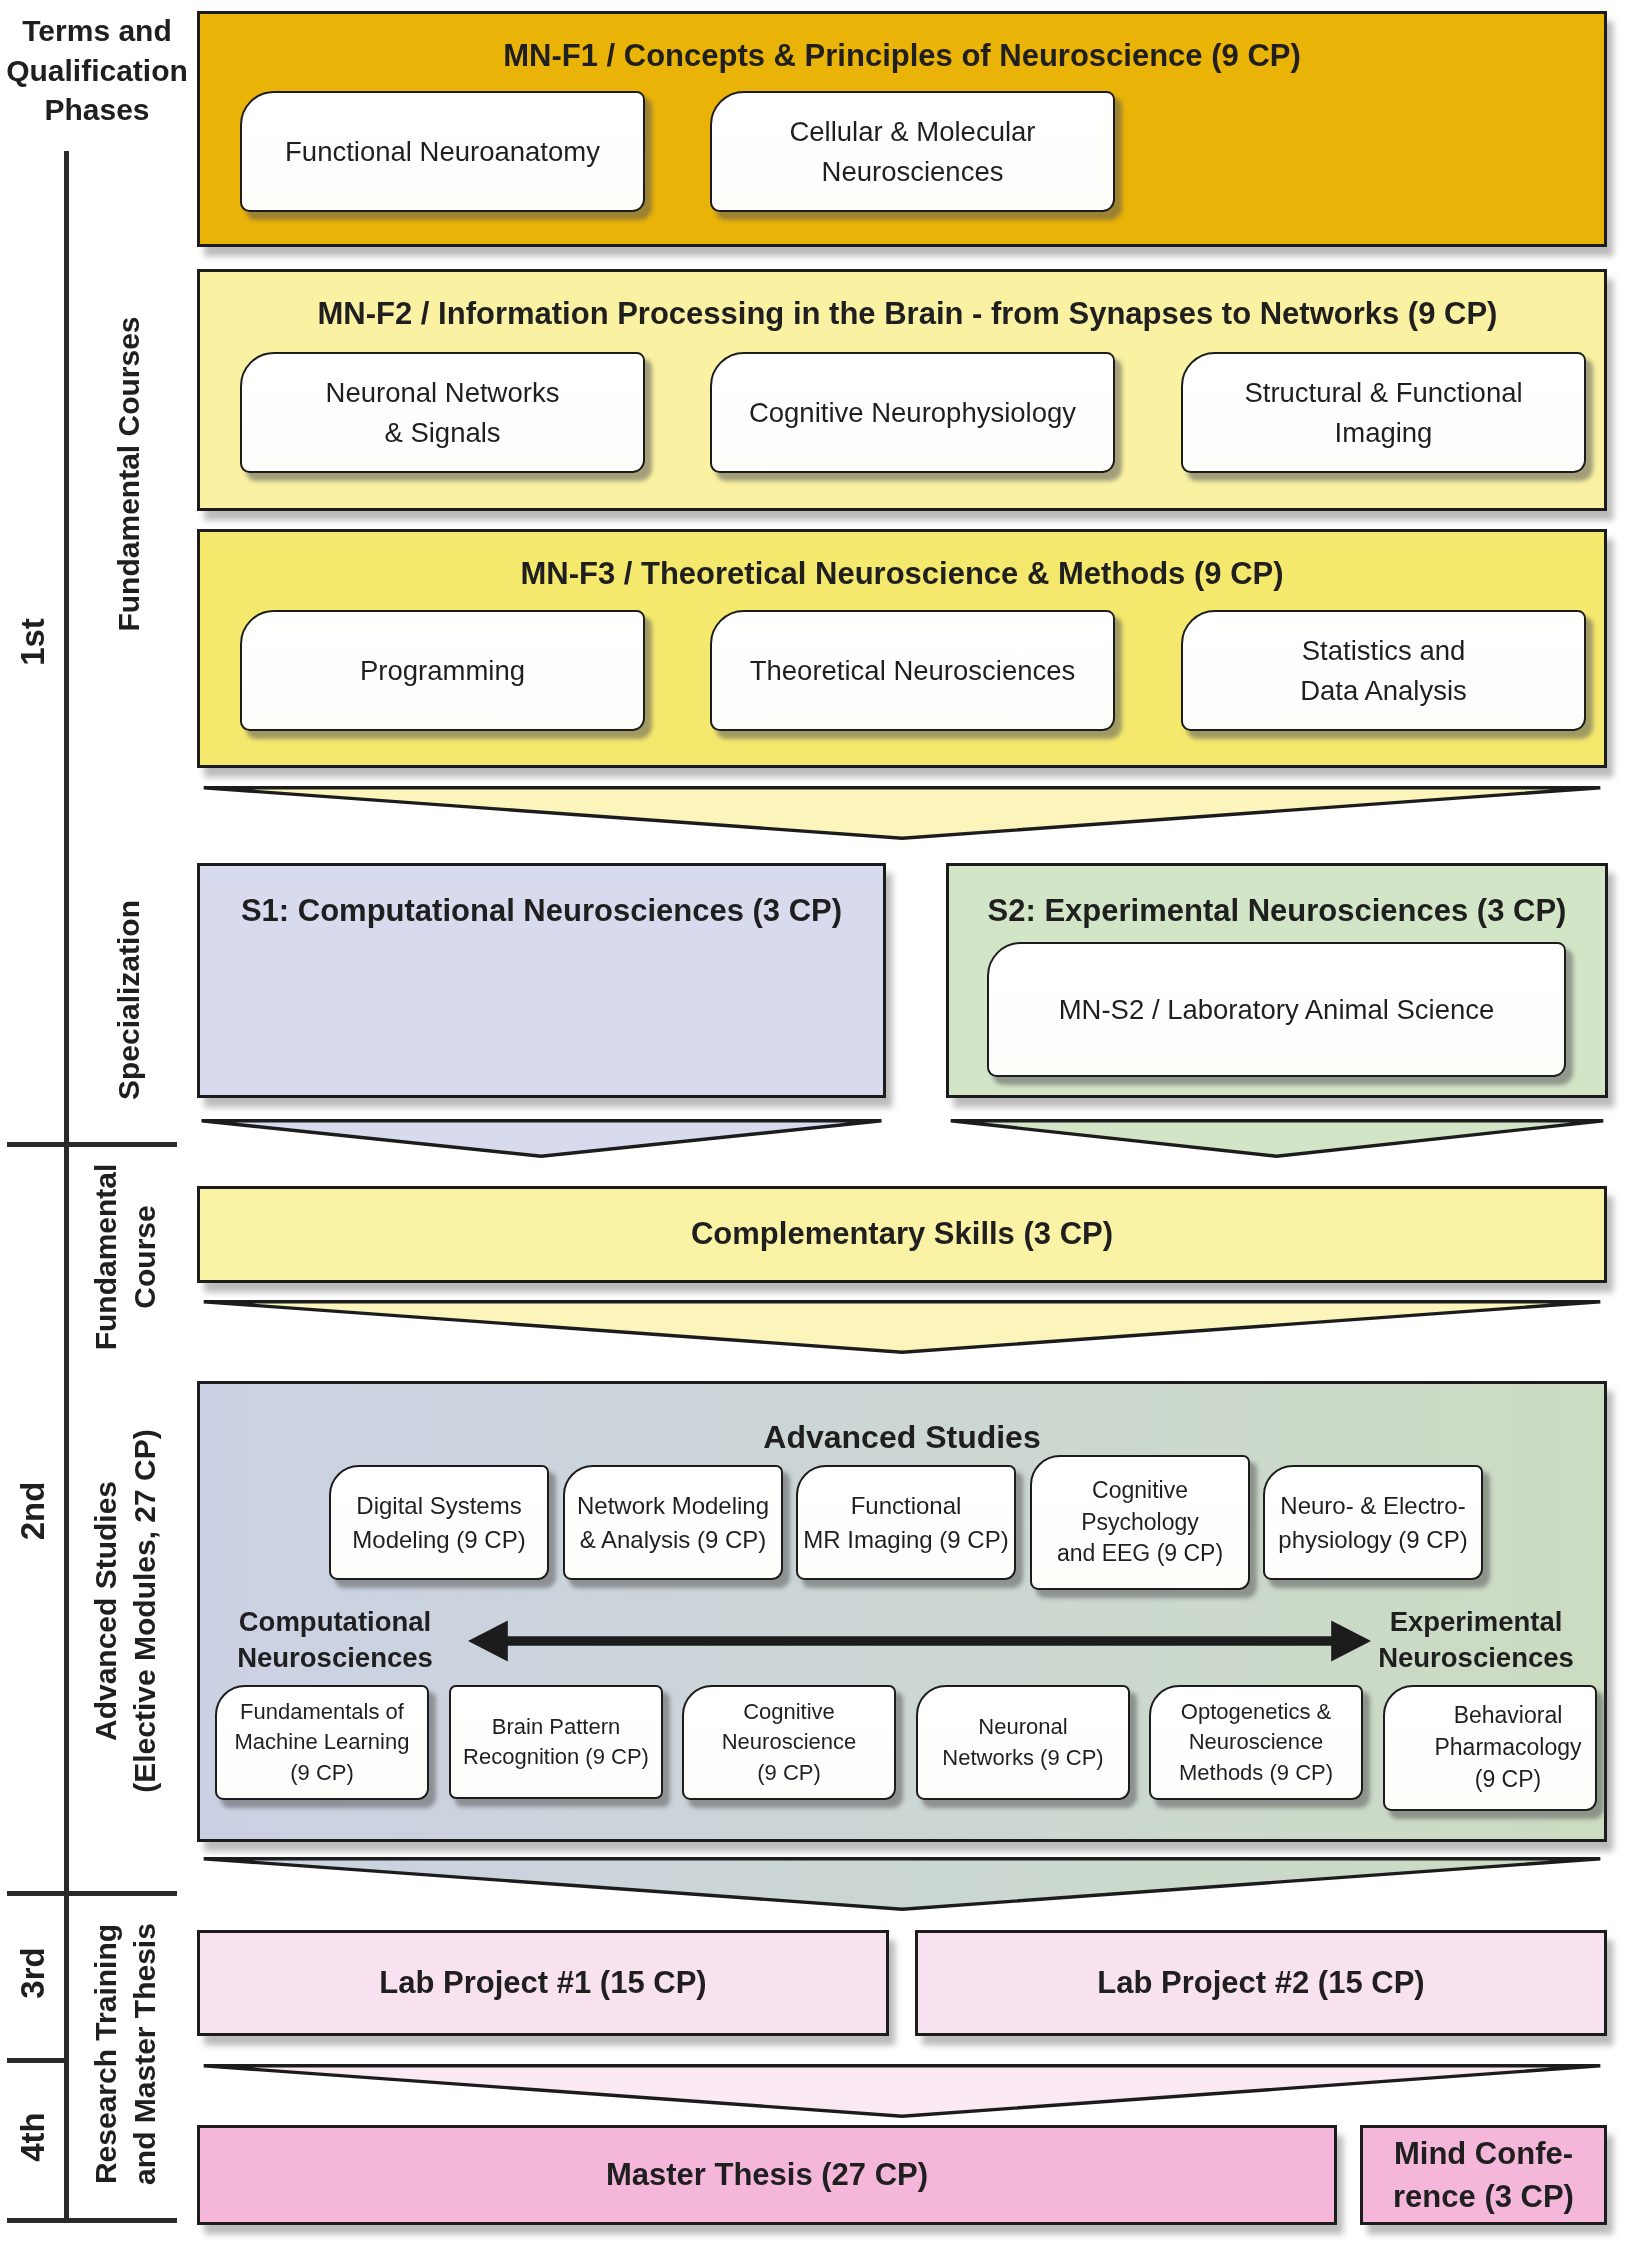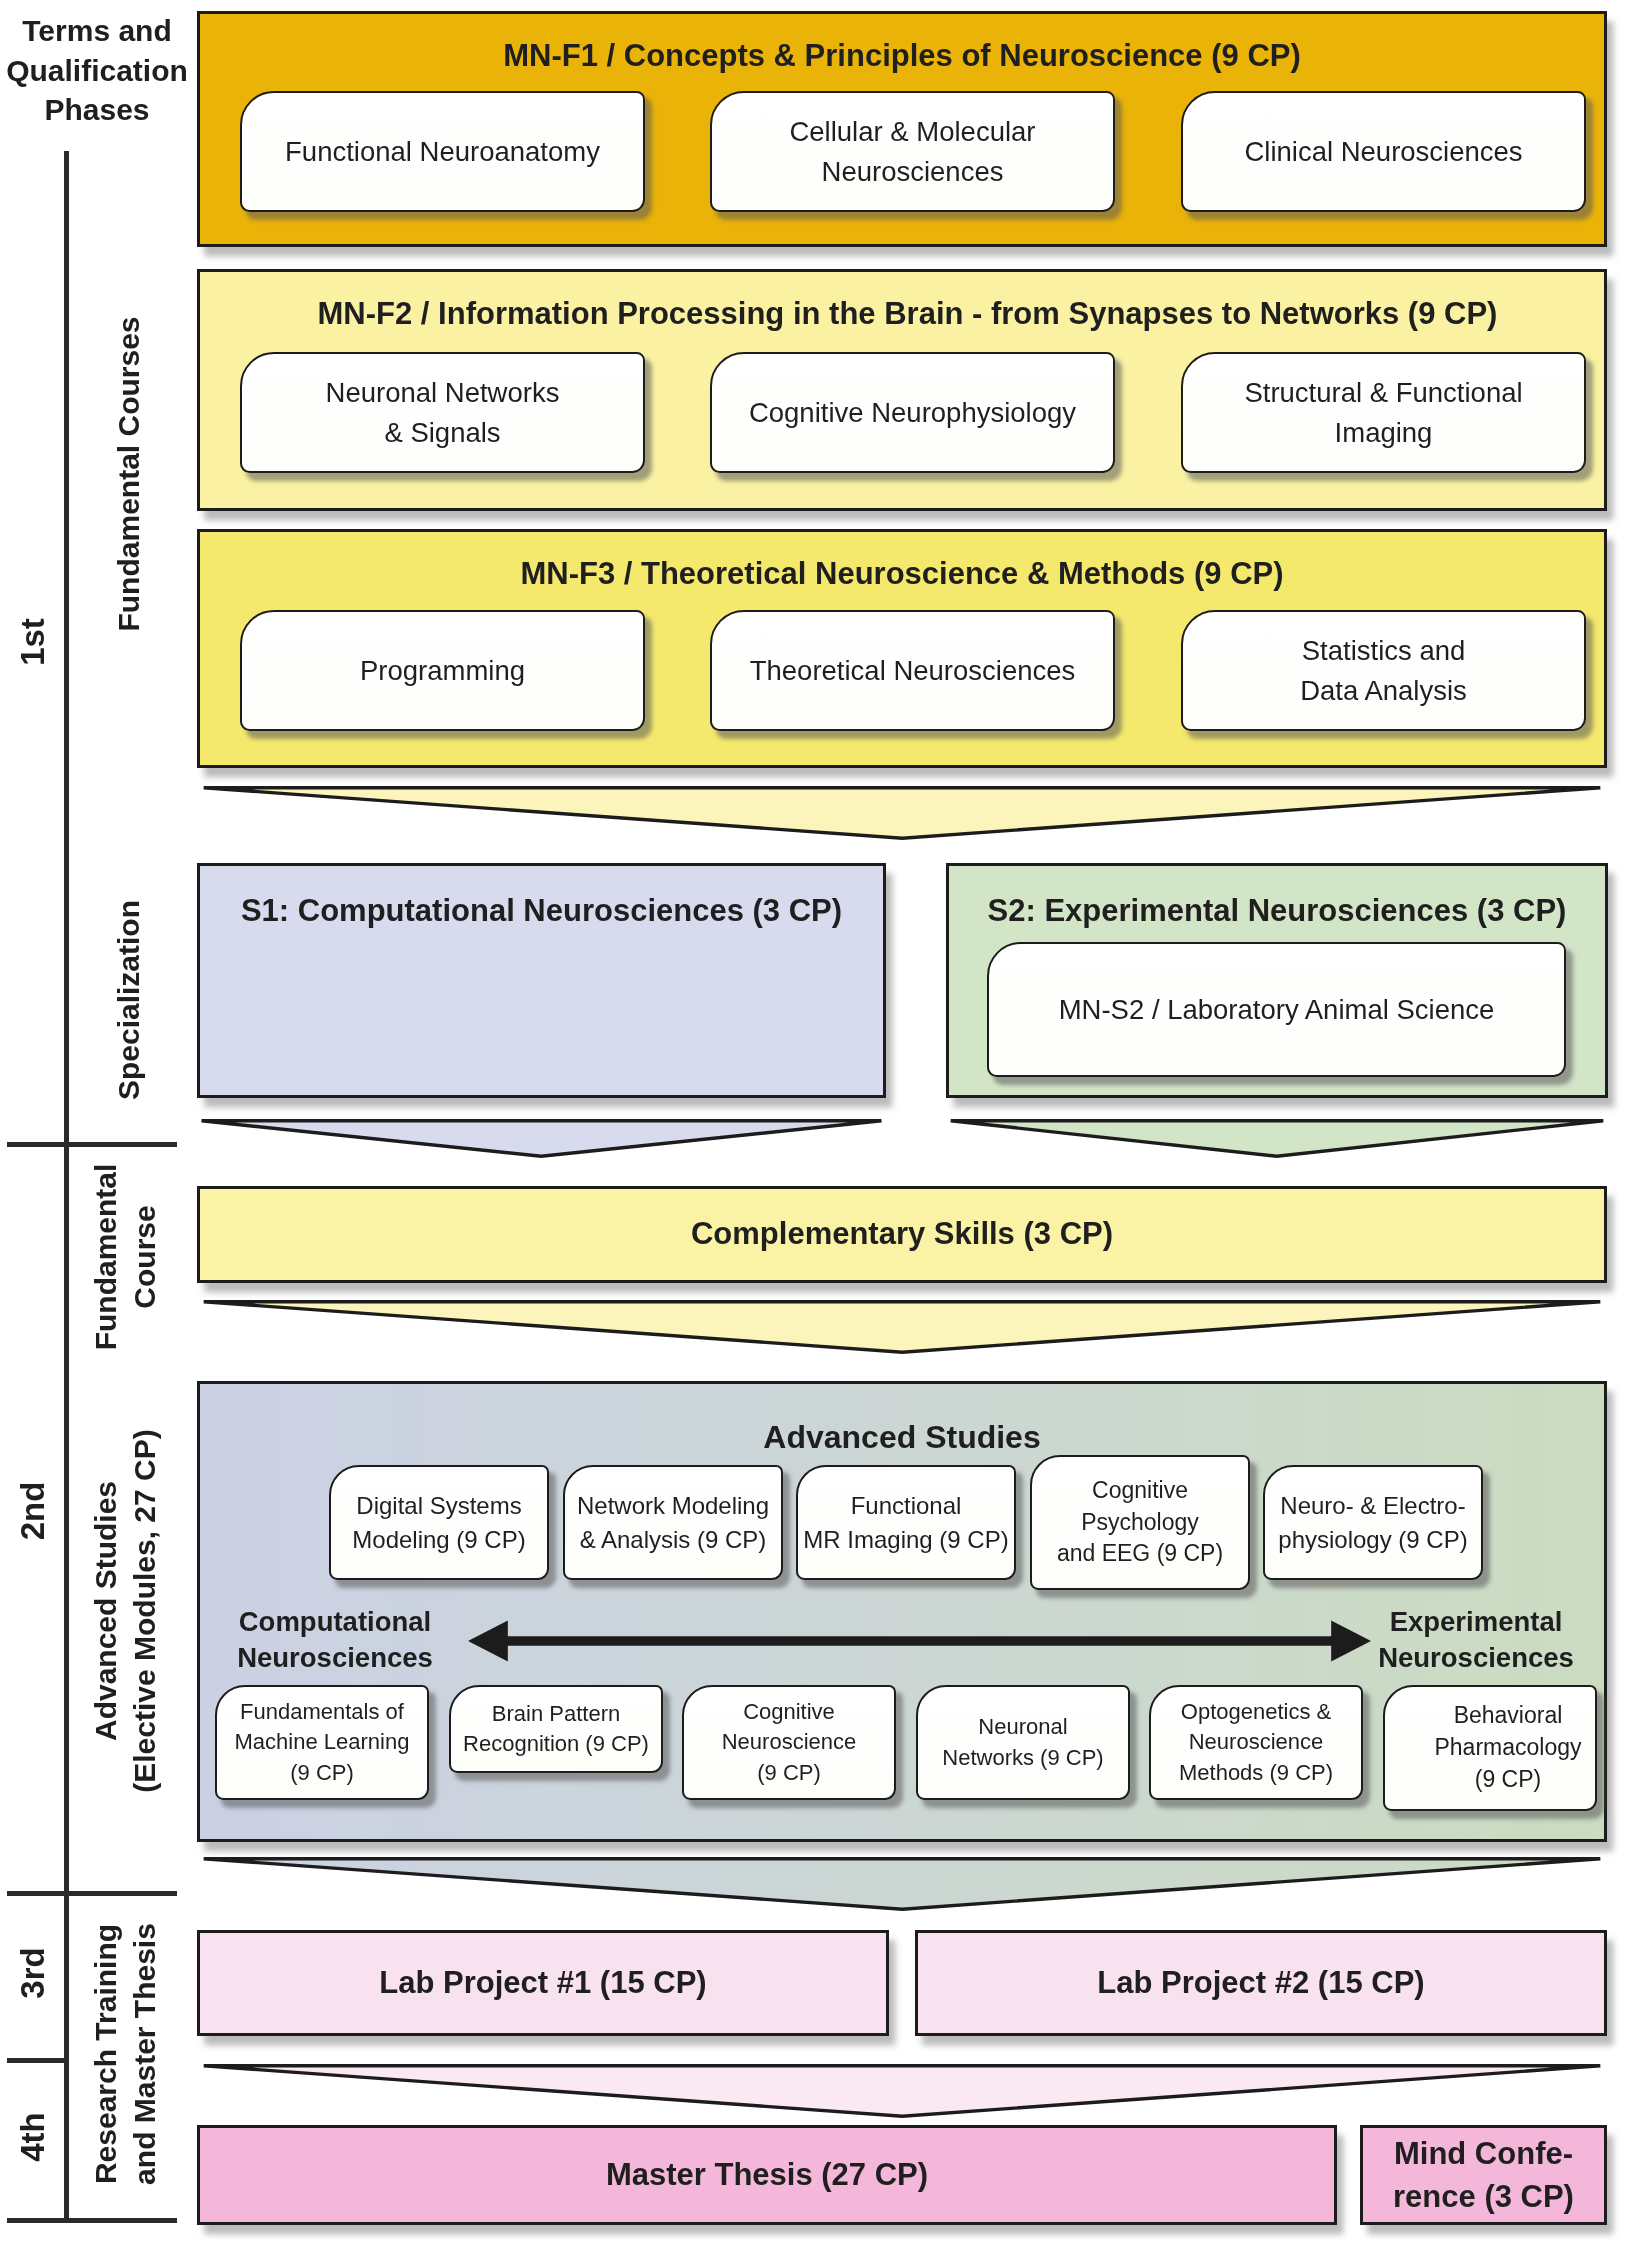--- a/index.html
+++ b/index.html
@@ -99,23 +99,20 @@
     <div class="ptitle" style="margin-top:23.4px;">
       <span>MN-F1 / Concepts &amp; Principles of Neuroscience (9 CP)</span>
     </div>
     <div class="wbox" style="left:40px; top:77px; width:405px; height:121px;">
       <span class="line">Functional Neuroanatomy</span>
     </div>
     <div class="wbox" style="left:510px; top:77px; width:405px; height:121px;">
       <span class="line">Cellular &amp; Molecular</span>
       <span class="line">Neurosciences</span>
     </div>
-    <div class="wbox" style="left:981px; top:77px; width:405px; height:121px;">
-      <span class="line">Clinical Neurosciences</span>
-    </div>
   </div>
 
   <div class="panel" style="left:197px; top:269px; width:1410px; height:242px; background:#faf2a2;padding-left:11px;">
     <div class="ptitle" style="margin-top:23.4px;">
       <span>MN-F2 / Information Processing in the Brain - from Synapses to Networks (9 CP)</span>
     </div>
     <div class="wbox" style="left:40px; top:80px; width:405px; height:121px;">
       <span class="line">Neuronal Networks</span>
       <span class="line">&amp; Signals</span>
     </div>
@@ -218,21 +215,21 @@
     <div class="axis-label" style="left:1276px; top:256px;">
       <span class="line">Experimental</span>
       <span class="line">Neurosciences</span>
     </div>
 
     <div class="wbox mod" style="left:15px; top:301px; width:214px; height:115px; font-size:22px;">
       <span class="line">Fundamentals of</span>
       <span class="line">Machine Learning</span>
       <span class="line">(9 CP)</span>
     </div>
-    <div class="wbox mod" style="left:249px; top:301px; width:214px; height:88px; font-size:22px;">
+    <div class="wbox mod" style="left:249px; top:301px; width:214px; height:114px; font-size:22px;border-radius:7px;">
       <span class="line">Brain Pattern</span>
       <span class="line">Recognition (9 CP)</span>
     </div>
     <div class="wbox mod" style="left:482px; top:301px; width:214px; height:115px; font-size:22px;">
       <span class="line">Cognitive</span>
       <span class="line">Neuroscience</span>
       <span class="line">(9 CP)</span>
     </div>
     <div class="wbox mod" style="left:716px; top:301px; width:214px; height:115px; font-size:22px;">
       <span class="line">Neuronal</span>

